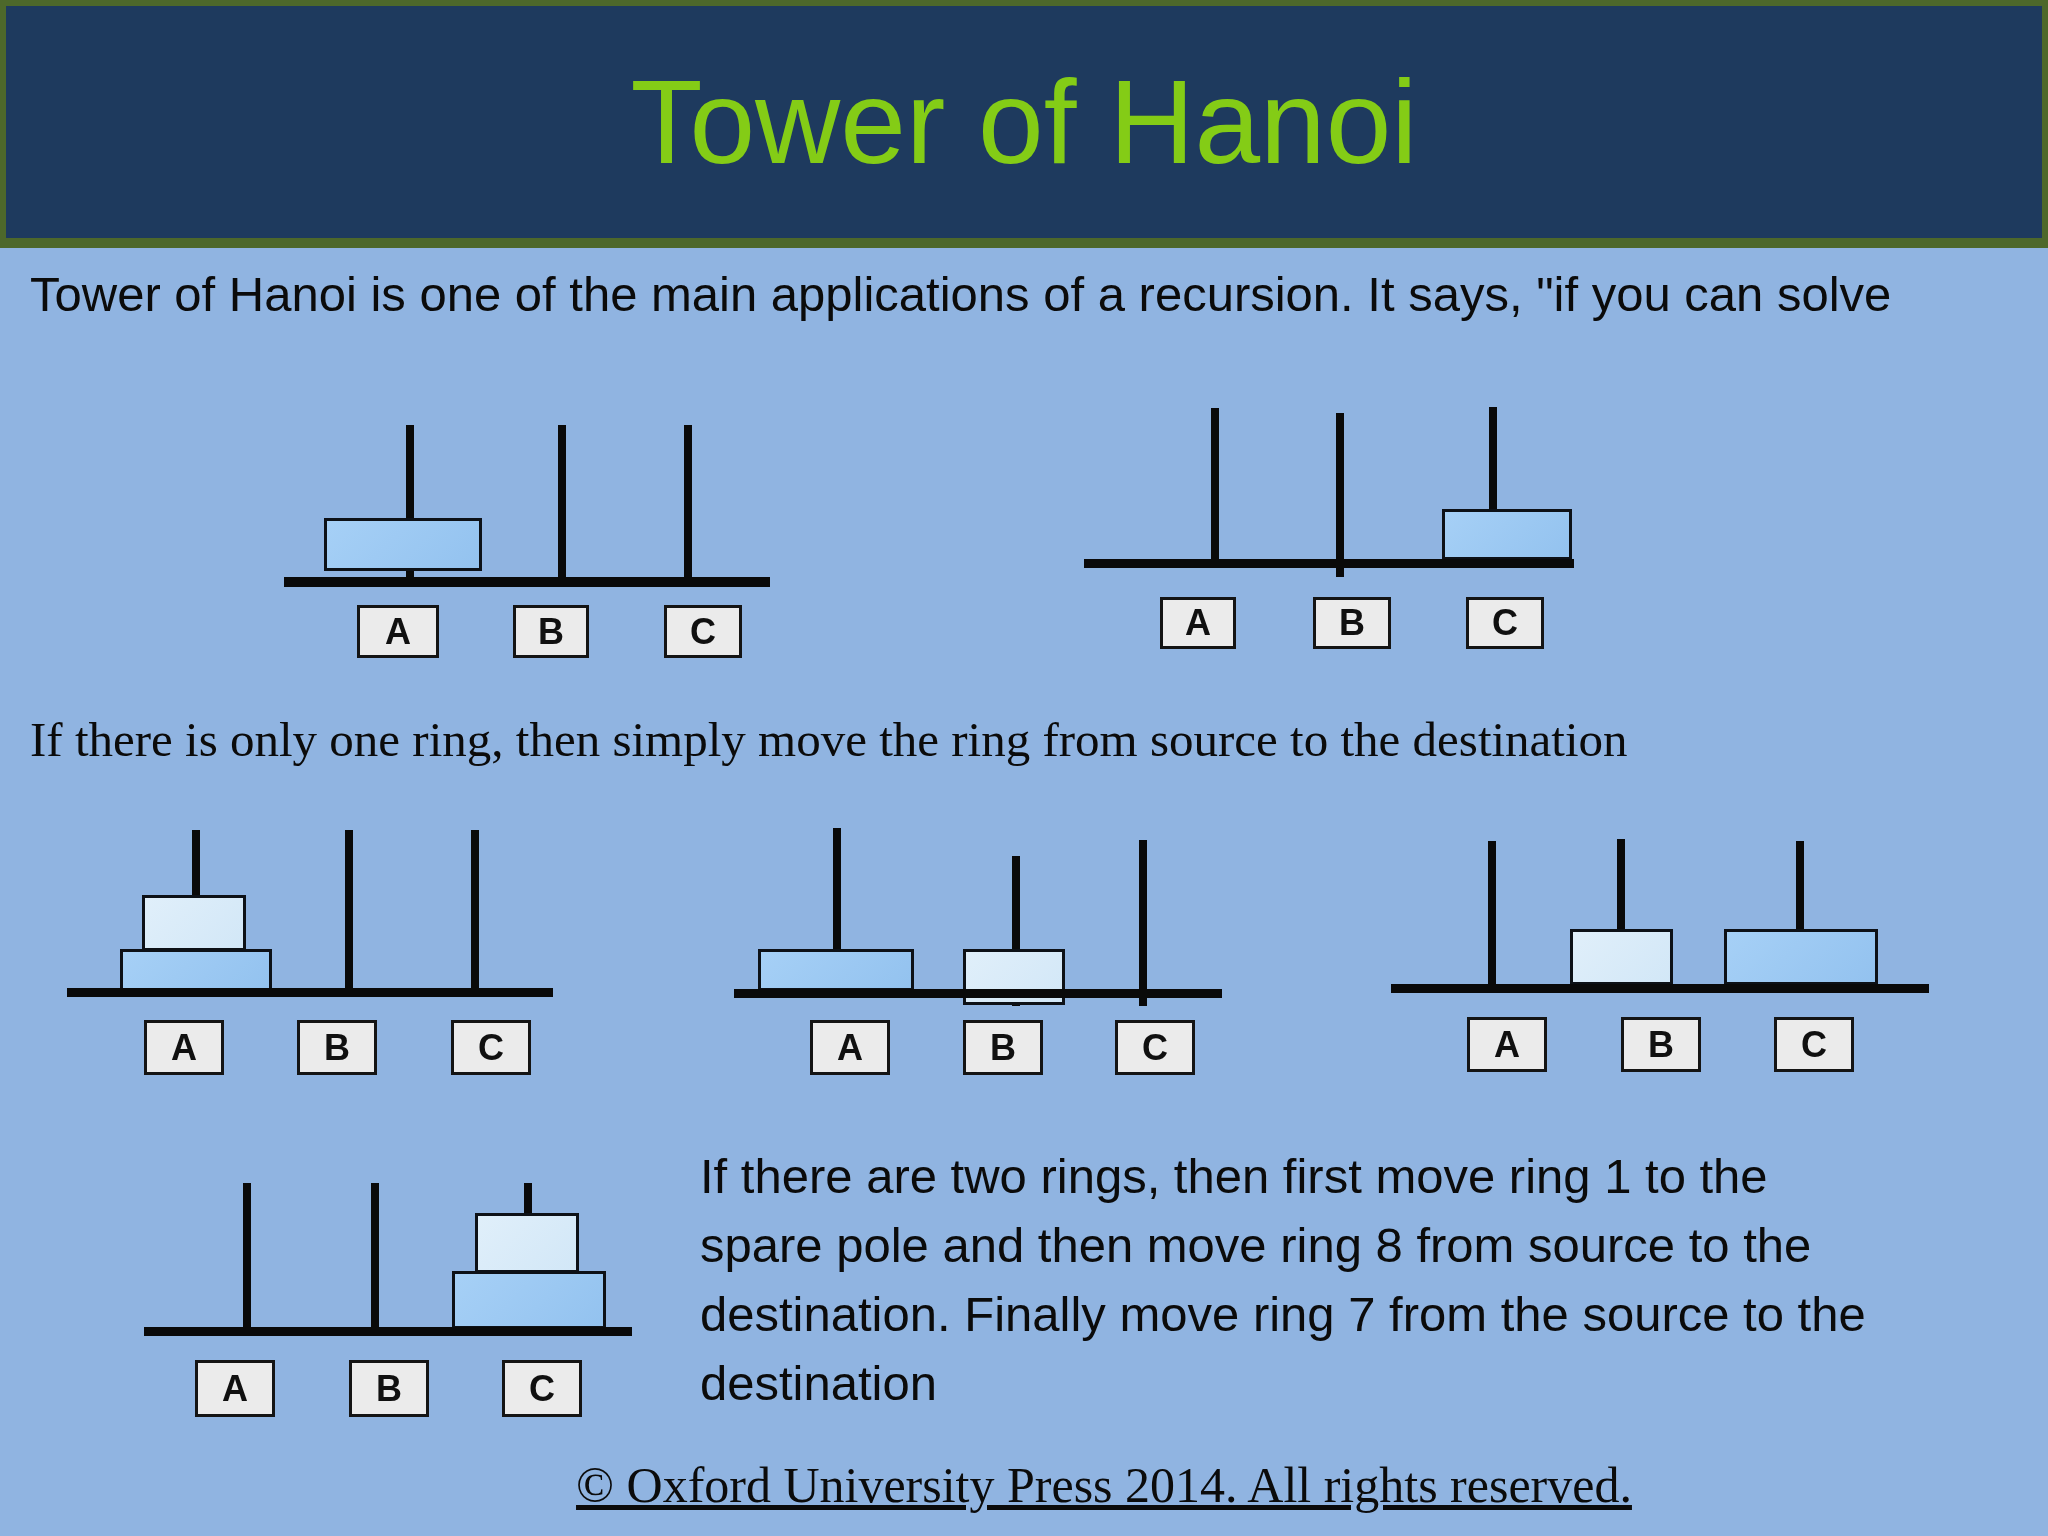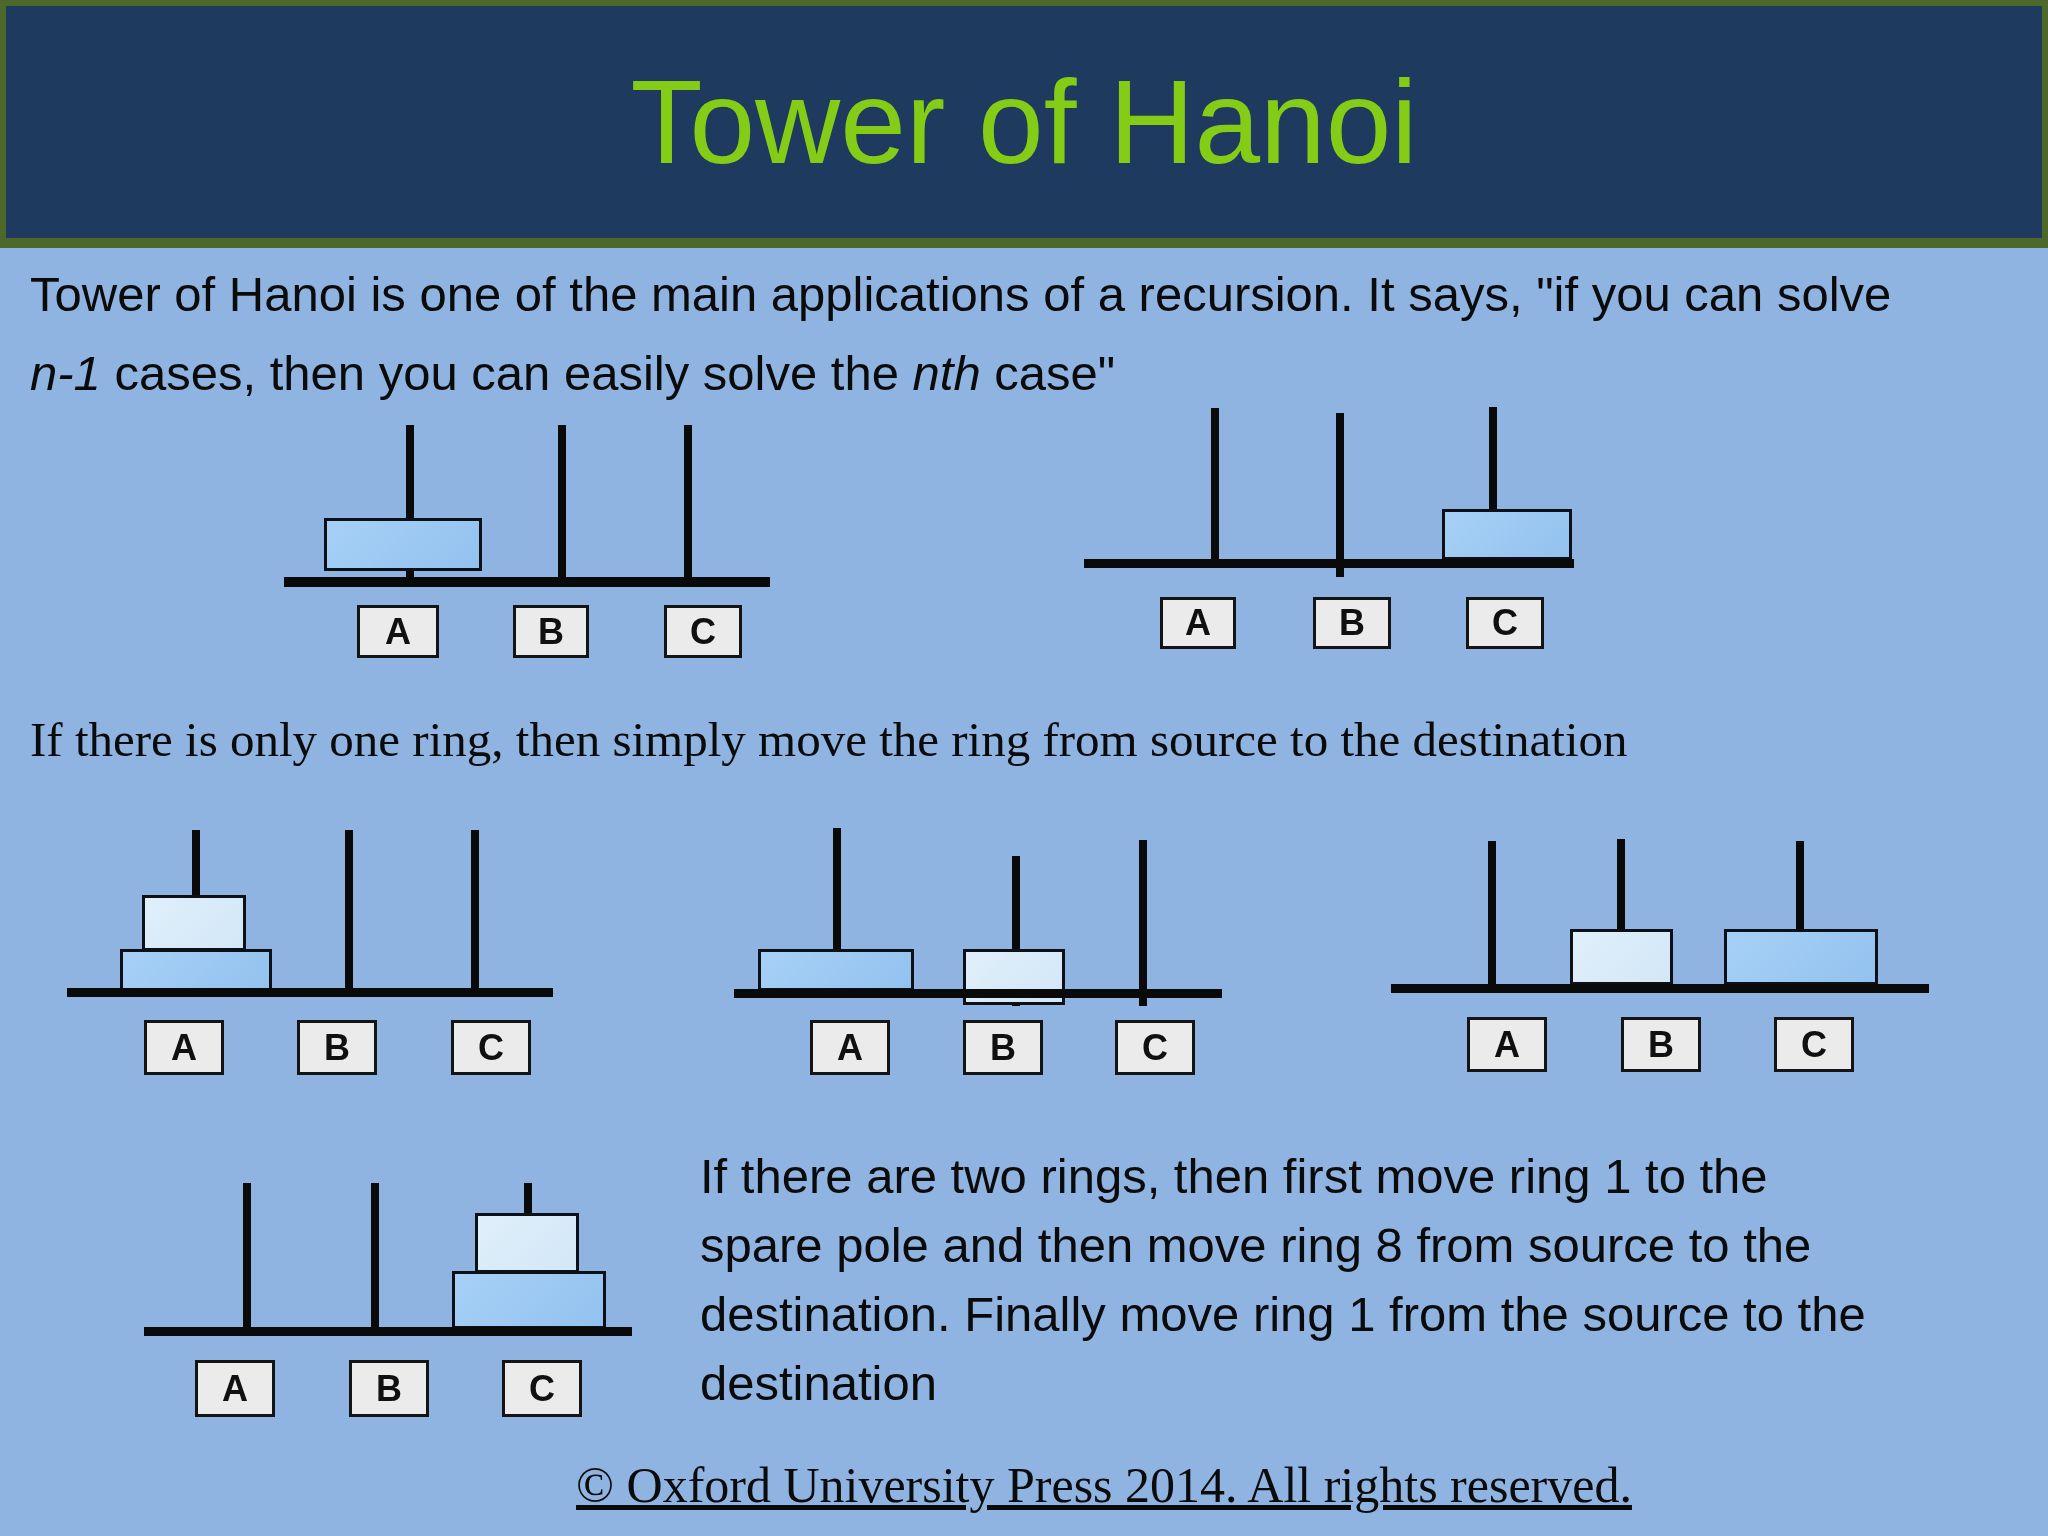--- a/index.html
+++ b/index.html
@@ -84,21 +84,20 @@
 <body>
 
 <div class="slide">
 
   <div class="header">
     <div class="title">Tower of Hanoi</div>
   </div>
 
   <div class="para" style="left:30px; top:255px; width:1995px;">
     <span class="blockline">Tower of Hanoi is one of the main applications of a recursion. It says, "if you can solve</span>
-    <span class="blockline"><i>n-1</i><span> cases, then you can easily solve the </span><i>nth</i><span> case"</span></span>
   </div>
 
   <div class="diagram" style="left:280px; top:420px; width:500px; height:245px;">
     <div class="pole" style="left:126px; top:5px; height:162px;"></div>
     <div class="pole" style="left:278px; top:5px; height:162px;"></div>
     <div class="pole" style="left:404px; top:5px; height:162px;"></div>
     <div class="ring large" style="left:44px; top:98px; width:158px; height:53px;"></div>
     <div class="baseline" style="left:4px; top:157px; width:486px; height:10px;"></div>
     <div class="peg-label" style="left:77px; top:185px; width:82px; height:53px;">A</div>
     <div class="peg-label" style="left:233px; top:185px; width:76px; height:53px;">B</div>
@@ -162,19 +161,19 @@
     <div class="ring large" style="left:312px; top:93px; width:154px; height:58px;"></div>
     <div class="baseline" style="left:4px; top:149px; width:488px;"></div>
     <div class="peg-label" style="left:55px; top:182px; height:57px;">A</div>
     <div class="peg-label" style="left:209px; top:182px; height:57px;">B</div>
     <div class="peg-label" style="left:362px; top:182px; height:57px;">C</div>
   </div>
 
   <div class="para" style="left:700px; top:1142px; width:1300px; line-height:69px;">
     <span class="blockline">If there are two rings, then first move ring 1 to the</span>
     <span class="blockline">spare pole and then move ring 8 from source to the</span>
-    <span class="blockline">destination. Finally move ring 1 from the source to the</span>
+    <span class="blockline">destination. Finally move ring 7 from the source to the</span>
     <span class="blockline">destination</span>
   </div>
 
   <div class="copyright">© Oxford University Press 2014. All rights reserved.</div>
 
 </div>
 
 </body></html>

